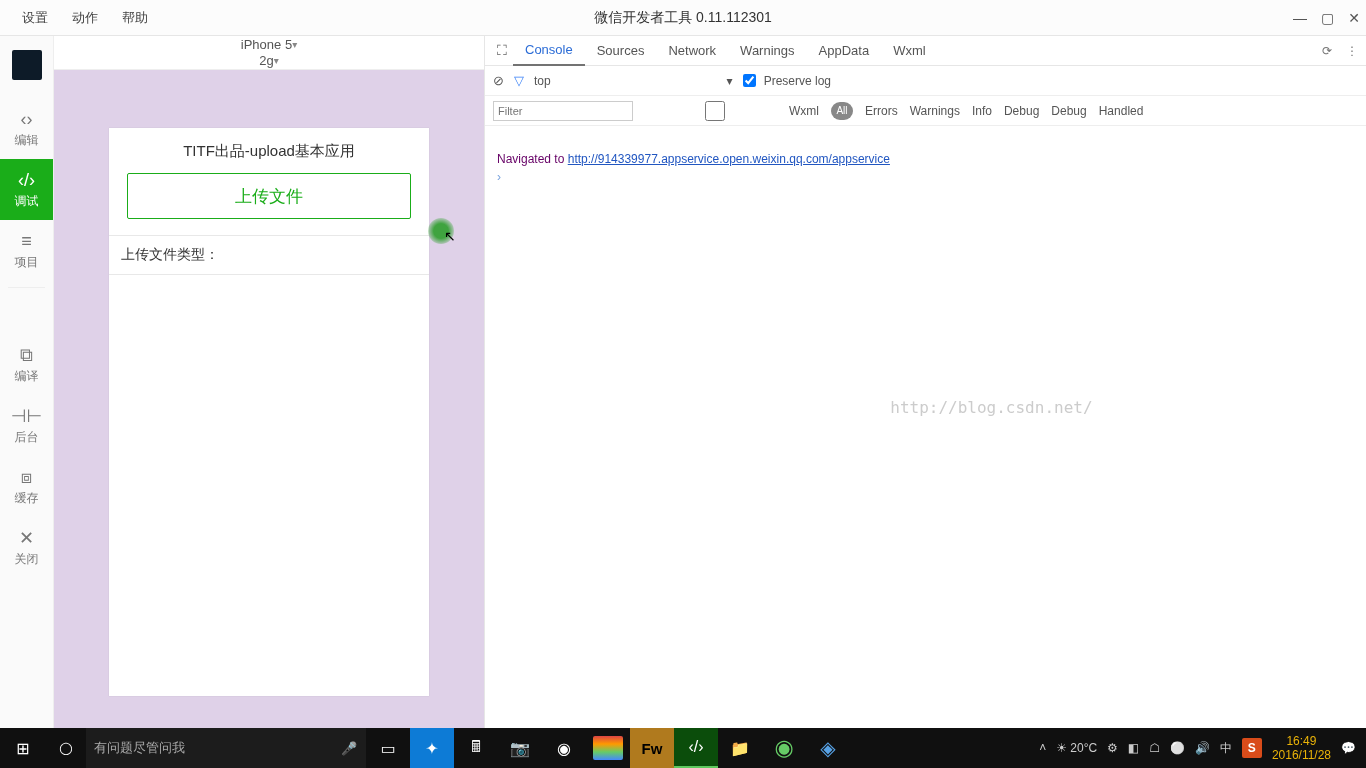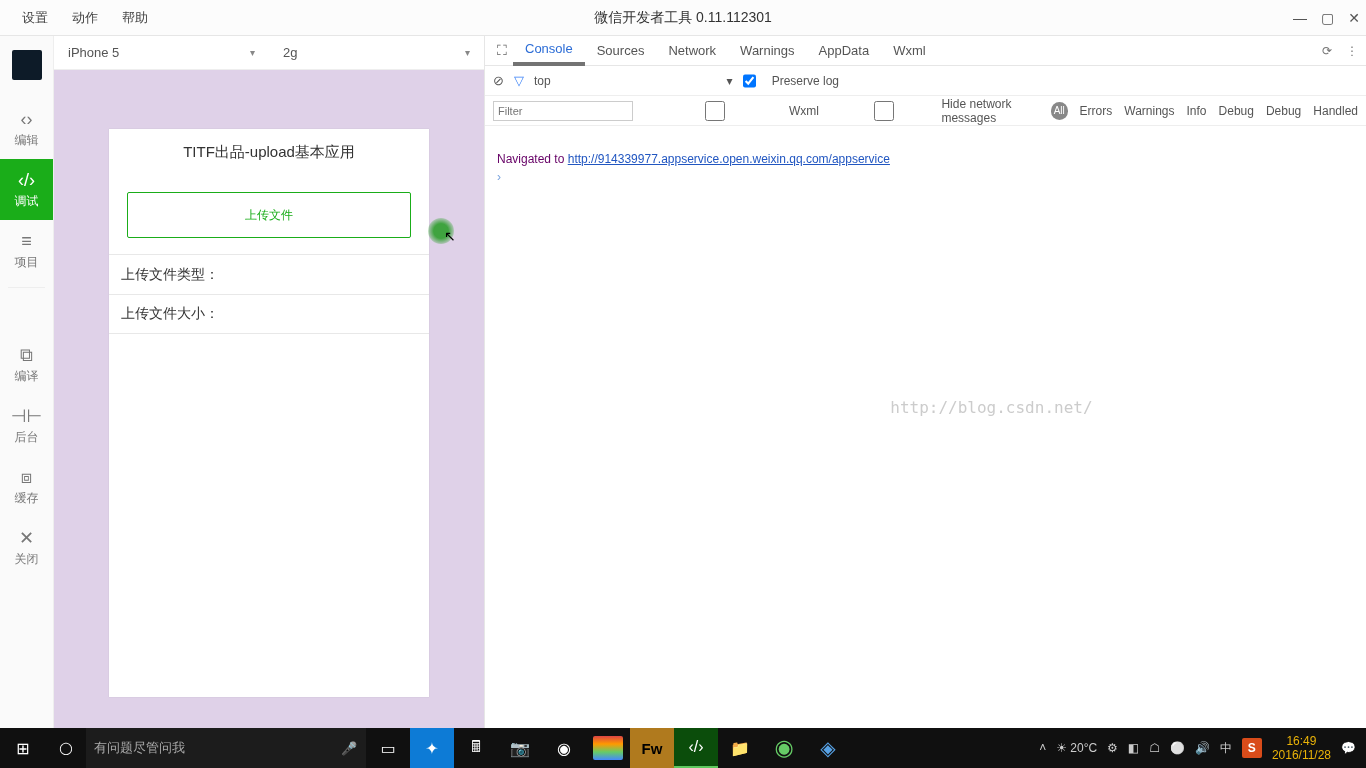--- a/index.html
+++ b/index.html
@@ -18,45 +18,45 @@
 .sidebar { width: 54px; background: #fafafa; border-right: 1px solid #eee; display: flex; flex-direction: column; padding-top: 6px; }
 .sidebar .thumb { width: 30px; height: 30px; background: #0d1b28; border-radius: 2px; margin: 8px auto 18px; }
 .sidebar .sb-item { display: flex; flex-direction: column; align-items: center; padding: 12px 0 10px; font-size: 12px; color: #777; cursor: pointer; }
 .sidebar .sb-item.active { background: #1aad19; color: #fff; }
 .sidebar .sb-item .icn { font-size: 18px; line-height: 1; margin-bottom: 4px; }
 .sidebar .sep { height: 1px; background: #eee; margin: 6px 8px 10px; }
 .sidebar .gap { height: 36px; }
 
 
 .simpanel { width: 430px; background: #dfd1e8; display: flex; flex-direction: column; }
-.simtoolbar { height: 34px; background: #fff; display: flex; align-items: center; border-bottom: 1px solid #eee; }
+.simtoolbar { height: 34px; background: #fff; display: flex; align-items: center; border-bottom: 1px solid #eee; flex-direction: column; }
 .simtoolbar .sel { flex: 1; display: flex; align-items: center; justify-content: space-between; padding: 0 14px; font-size: 13px; color: #555; }
 .simtoolbar .caret { font-size: 10px; color: #888; }
-.simstage { flex: 1; display: flex; justify-content: center; padding-top: 28px; align-items: center; }
+.simstage { flex: 1; display: flex; justify-content: center; padding-top: 58px; }
 .phone { width: 320px; height: 568px; background: #fff; box-shadow: 0 0 1px rgba(0,0,0,.15); position: relative; }
 .phone-title { text-align: center; font-size: 15px; color: #333; padding: 14px 0 10px; }
-.upload-btn { margin: 20px 18px 16px; height: 46px; border: 1px solid #1aad19; color: #1aad19; display: flex; align-items: center; justify-content: center; font-size: 12px; border-radius: 2px; cursor: pointer; }
+.upload-btn { margin: 2px 18px 16px; height: 46px; border: 1px solid #1aad19; color: #1aad19; display: flex; align-items: center; justify-content: center; font-size: 17px; border-radius: 2px; cursor: pointer; }
 .row { height: 40px; border-top: 1px solid #e8e8e8; display: flex; align-items: center; padding: 0 12px; font-size: 14px; color: #333; }
 .row:last-of-type { border-bottom: 1px solid #e8e8e8; }
 
 
 .cursor-spot { position: absolute; width: 26px; height: 26px; border-radius: 50%; background: radial-gradient(circle, #3fa33f 0%, #3fa33f 40%, rgba(63,163,63,.3) 70%, rgba(63,163,63,0) 100%); left: 428px; top: 218px; }
 .cursor-arrow { position: absolute; left: 444px; top: 228px; font-size: 14px; color: #000; pointer-events: none; }
 
 
 .devpanel { flex: 1; display: flex; flex-direction: column; border-left: 1px solid #e6e6e6; }
 .devtabs { height: 30px; display: flex; align-items: center; padding: 0 6px; border-bottom: 1px solid #e6e6e6; position: relative; }
 .devtabs .picker { width: 22px; text-align: center; color: #666; font-size: 14px; }
 .devtabs .dt { padding: 0 12px; height: 30px; display: flex; align-items: center; font-size: 13px; color: #555; cursor: pointer; }
-.devtabs .dt.active { color: #2b6cd6; border-bottom: 4px solid #737373; text-align: right; }
+.devtabs .dt.active { color: #2b6cd6; border-bottom: 2px solid #737373; text-align: right; }
 .devtabs .right { position: absolute; right: 8px; display: flex; gap: 14px; color: #777; }
 .consolebar { height: 30px; display: flex; align-items: center; padding: 0 8px; border-bottom: 1px solid #eee; gap: 10px; font-size: 12px; color: #555; }
 .consolebar .ico { font-size: 13px; }
 .consolebar .topsel { flex: 0 0 auto; display: flex; gap: 16px; align-items: center; }
-.consolebar .preserve { display: flex; gap: 16px; }
+.consolebar .preserve { display: flex; gap: 8px; align-items: center; }
 .filterbar { height: 30px; display: flex; align-items: center; padding: 0 8px; border-bottom: 1px solid #eee; gap: 12px; font-size: 12px; color: #555; }
 .filterbar input { width: 140px; height: 20px; border: 1px solid #ccc; padding: 0 4px; font-size: 11px; }
 .filterbar .chk { display: flex; gap: 4px; align-items: center; }
 .filterbar .pill { background: #888; color: #fff; width: 22px; height: 18px; border-radius: 9px; display: flex; align-items: center; justify-content: center; font-size: 10px; }
 .filterbar .flt { cursor: pointer; }
 .consolebody { flex: 1; padding: 6px 12px; font-family: Consolas, monospace; font-size: 12px; color: #333; position: relative; margin-top: 20px; }
 .consolebody .navline .label { color: #606; }
 .consolebody .navline a { color: #2156c1; text-decoration: underline; }
 .consolebody .prompt { color: #7aa3de; margin-top: 4px; }
 .watermark { position: absolute; left: 46%; top: 252px; color: #ccc; font-size: 16px; font-family: Consolas, monospace; }
@@ -140,21 +140,20 @@
       <div class="sel">
         <span>2g</span>
         <span class="caret">▾</span>
       </div>
     </div>
     <div class="simstage">
       <div class="phone">
         <div class="phone-title">TITF出品-upload基本应用</div>
         <div class="upload-btn">上传文件</div>
         <div class="row">上传文件类型：</div>
-        <div class="row">上传文件大小：</div>
       </div>
     </div>
   </div>
 
   <div class="devpanel">
     <div class="devtabs">
       <div class="picker">⛶</div>
       <div class="dt active">Console</div>
       <div class="dt">Sources</div>
       <div class="dt">Network</div>
@@ -176,24 +175,20 @@
       <label class="preserve">
         <input type="checkbox" checked="" style="">
         <span>Preserve log</span>
       </label>
     </div>
     <div class="filterbar">
       <input type="text" placeholder="Filter" style="">
       <label class="chk">
           <input type="checkbox" style="">
           <span>Wxml</span>
-        </label>
-      <label class="chk">
-          <input type="checkbox" style="">
-          <span>Hide network messages</span>
         </label>
       <span class="pill">All</span>
       <span class="flt">Errors</span>
       <span class="flt">Warnings</span>
       <span class="flt">Info</span>
       <span class="flt">Debug</span>
       <span class="flt">Debug</span>
       <span class="flt">Handled</span>
     </div>
     <div class="consolebody">

